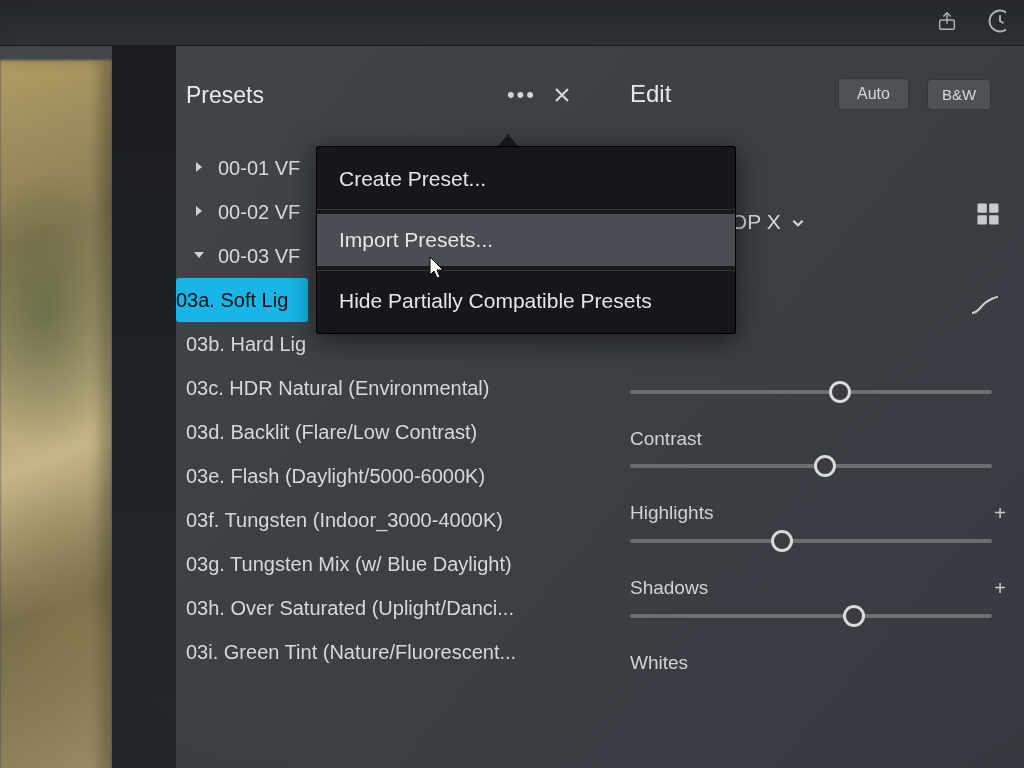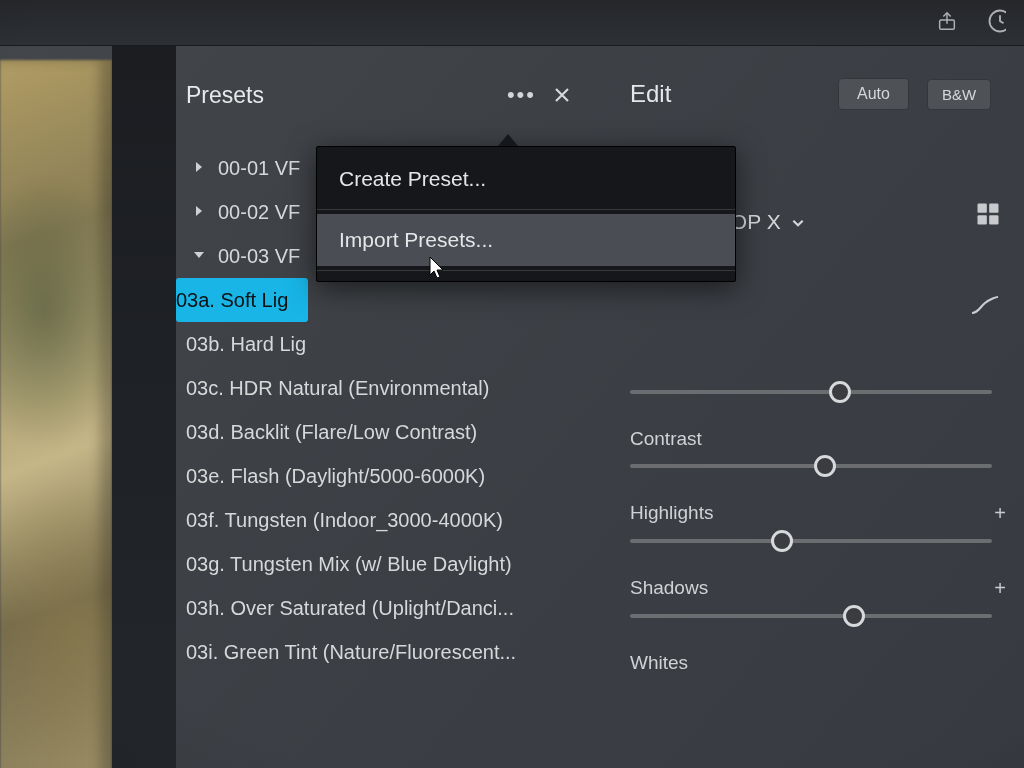--- a/index.html
+++ b/index.html
@@ -204,20 +204,23 @@
     <div class="ctx-sep"></div>
     <div class="ctxitem hovered">
       <span>Import Presets...</span>
       <span class="cursor">
         <svg width="20" height="26" viewBox="0 0 20 26">
           <path d="M1 1l0 18 4-4 3 7 3-1-3-7 6 0z" fill="#fff" stroke="#000" stroke-width="1"></path>
         </svg>
       </span>
     </div>
     <div class="ctx-sep"></div>
+    <div class="ctxitem">
+      <span>Hide Partially Compatible Presets</span>
+    </div>
   </div>
 
   <div class="sliders">
     <div class="slider-row first">
 
       <div class="slider-track">
         <div class="slider-thumb" style="left:58%"></div>
       </div>
     </div>
     <div class="slider-row">

